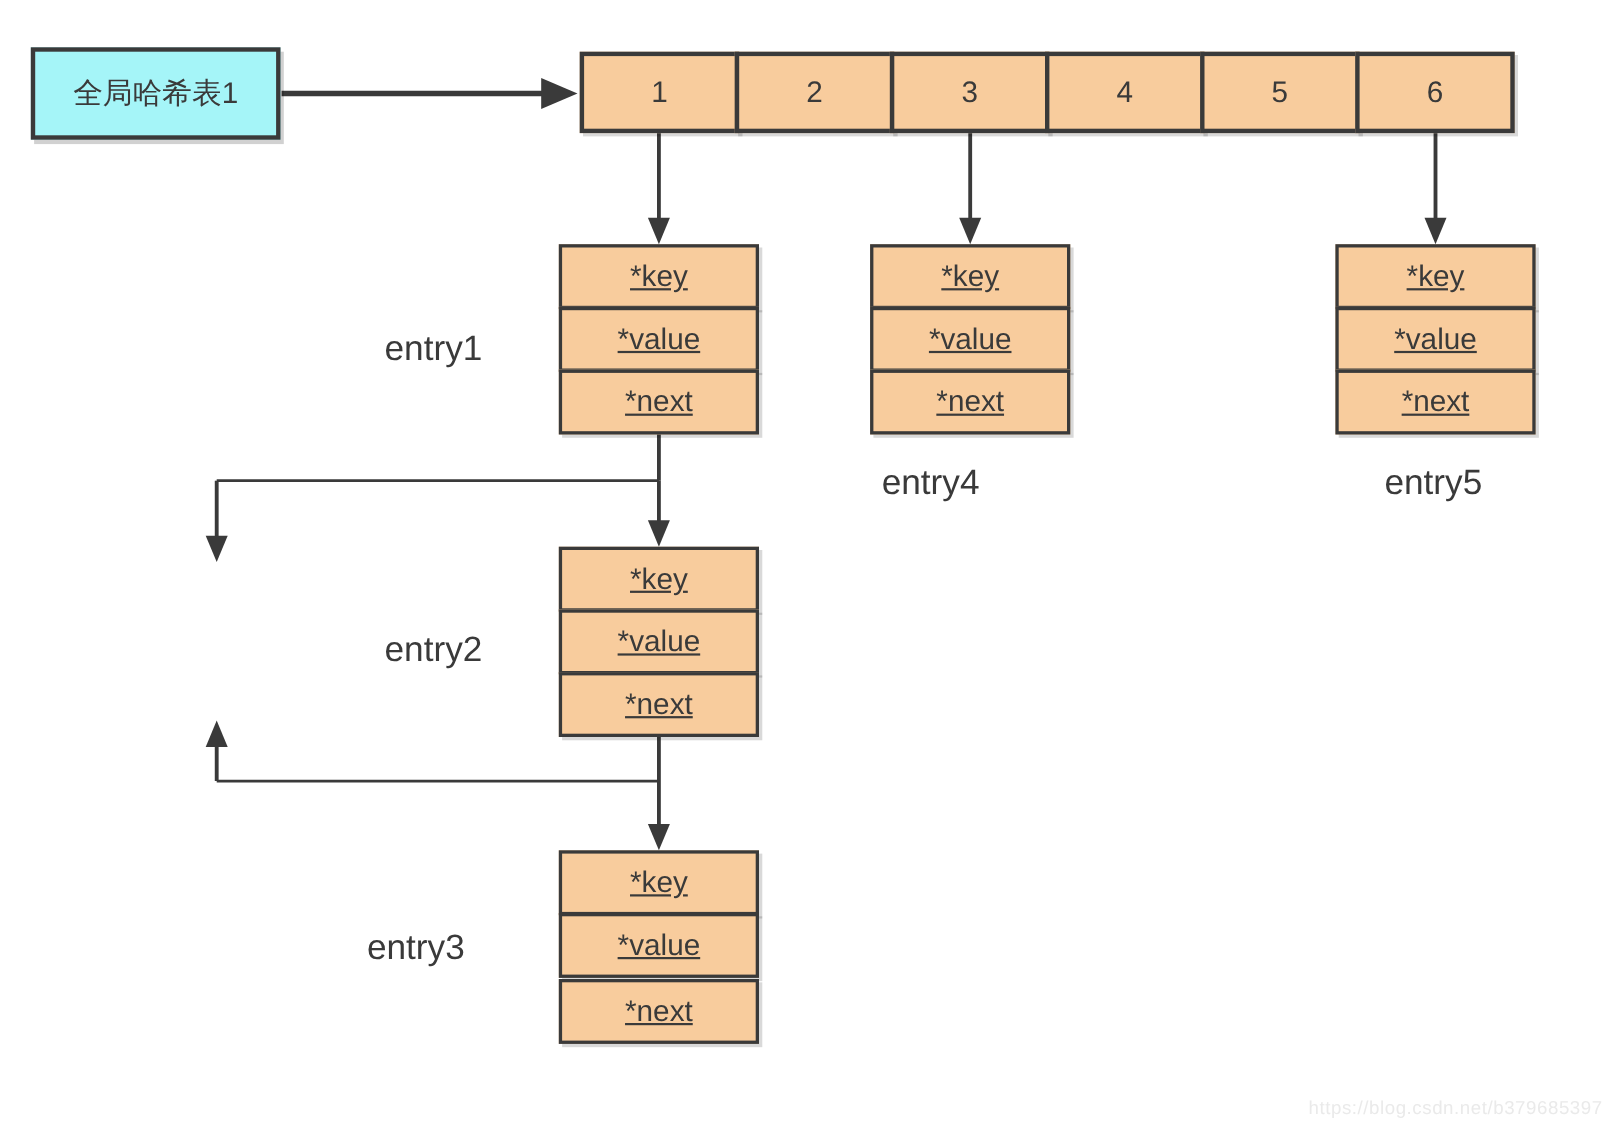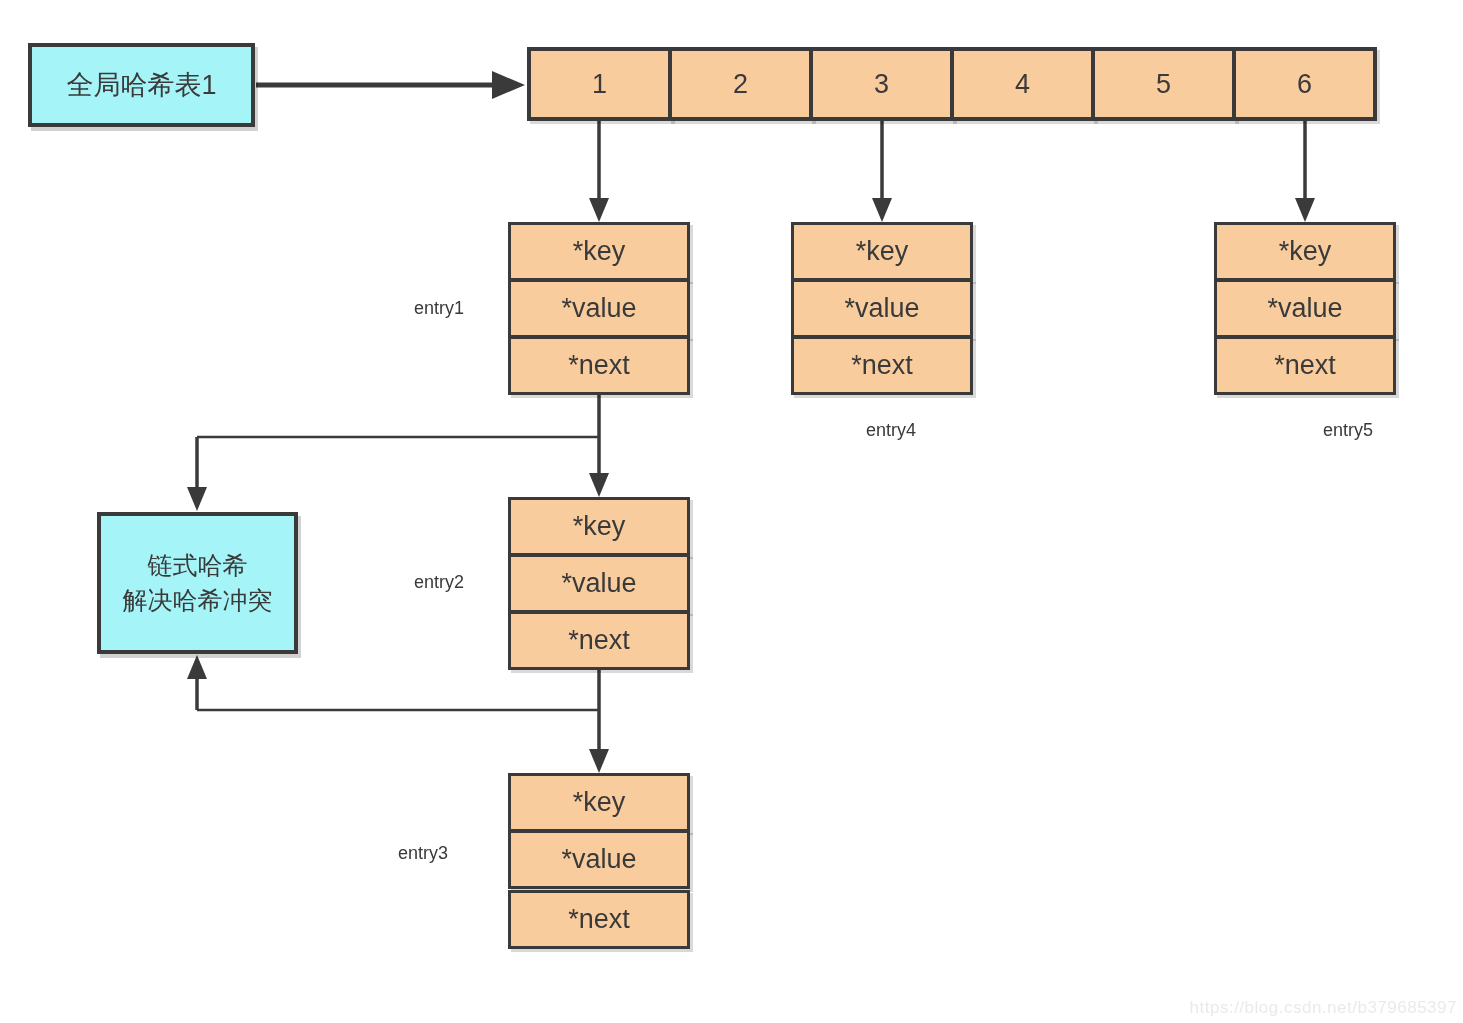--- a/index.html
+++ b/index.html
@@ -61,29 +61,30 @@
   .acell:first-child { margin-left: 0; }
 
   .entry { position: absolute; width: 182px; z-index: 2; }
   .entry .cell {
     height: 59px;
     background: var(--node_fill);
     border: 3px solid var(--line);
     display: flex; align-items: center; justify-content: center;
     font-size: 27px;
     box-shadow: 3px 3px 0 rgba(0,0,0,0.15);
+    text-decoration: underline;
   }
   .entry .cell + .cell { margin-top: -2px; }
   .entry .cell.thick-sep { margin-top: 1px; }
 
   .elabel {
     position: absolute;
     width: 140px;
-    text-align: right;
-    font-size: 18px;
+    text-align: center;
+    font-size: 32px;
     z-index: 2;
     color: var(--text);
   }
 
   .watermark {
     position: absolute;
     right: 6px;
     bottom: 5px;
     font-size: 17px;
     color: #eaeaea;
@@ -166,20 +167,16 @@
   </div>
   <div class="elabel" style="left:324px; top:572px;">entry2</div>
 
   <div class="entry" style="left:508px; top:773px;">
     <div class="cell">*key</div>
     <div class="cell">*value</div>
     <div class="cell thick-sep">*next</div>
   </div>
   <div class="elabel" style="left:308px; top:843px;">entry3</div>
 
-  <div class="note note2">
-    <span>链式哈希</span>
-    <span>解决哈希冲突</span>
-  </div>
 
   <div class="watermark">https://blog.csdn.net/b379685397</div>
 
 </div>
 
 </body></html>

